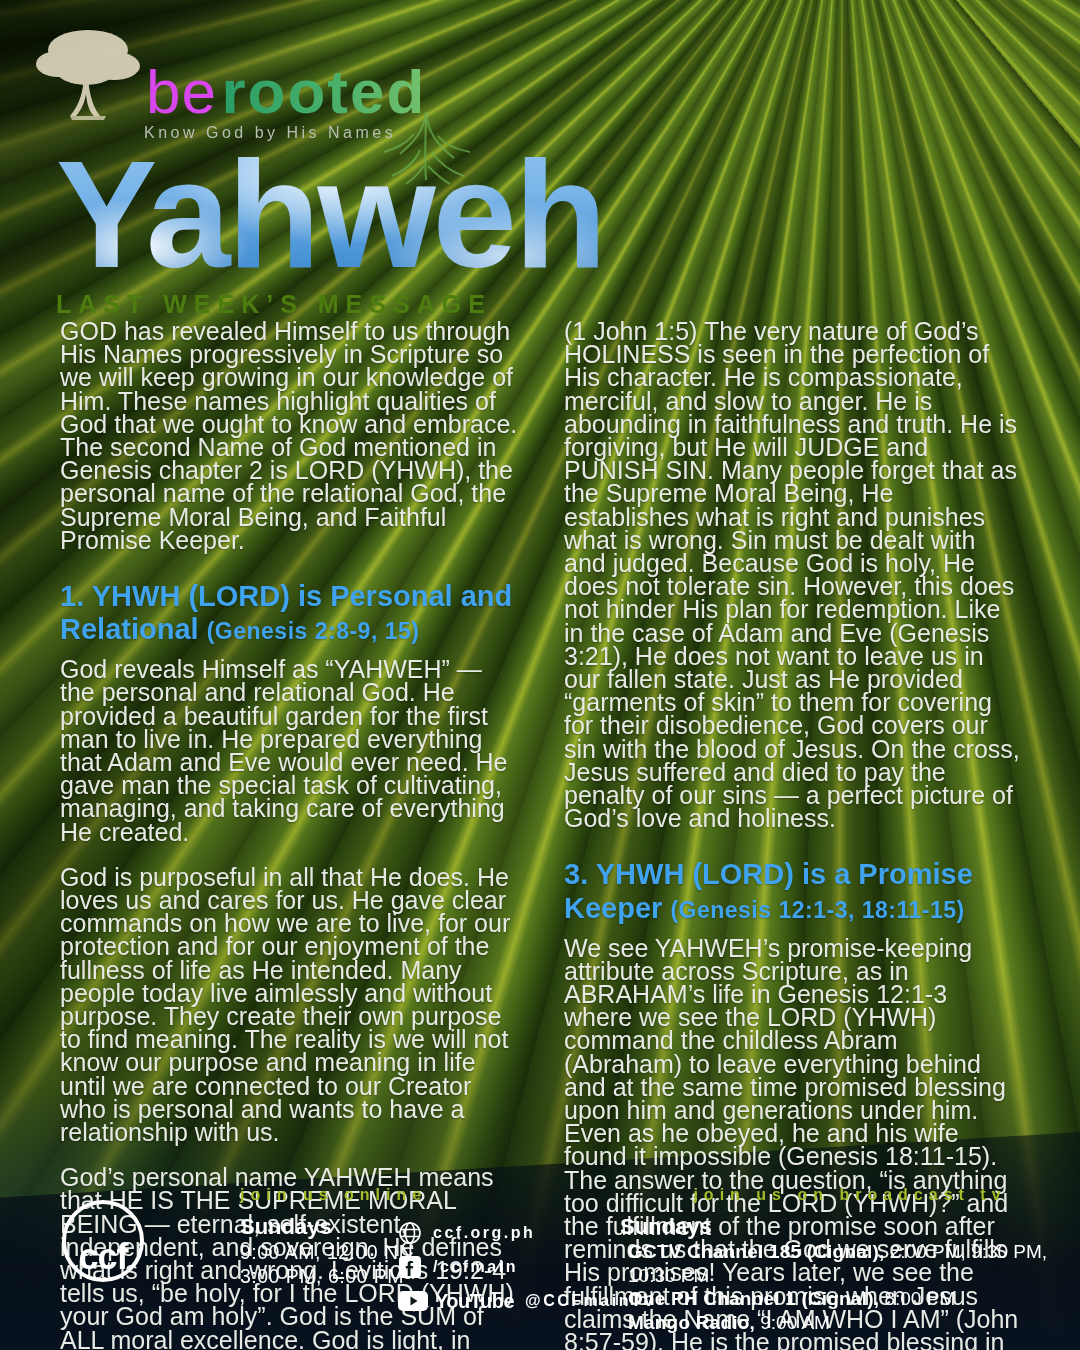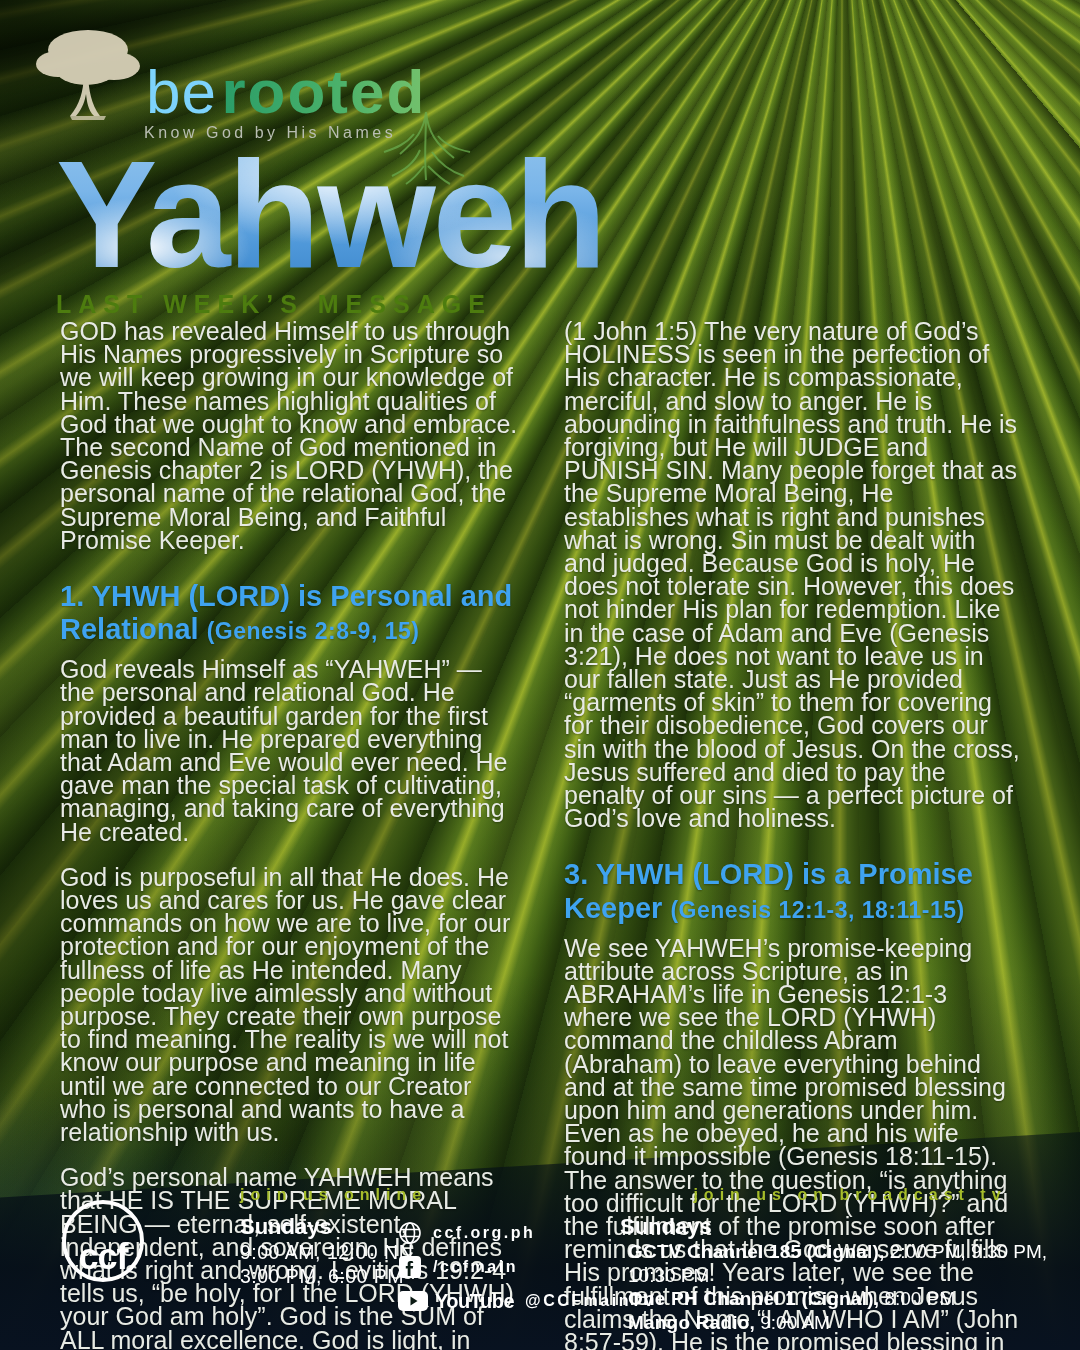--- a/index.html
+++ b/index.html
@@ -33,21 +33,21 @@
     clip-path:polygon(0 30%, 100% 0, 100% 100%, 0 100%);
   }
   .teal-glow{
     position:absolute;left:0;bottom:0;width:760px;height:430px;
     background:radial-gradient(680px 400px at 2% 100%, rgba(18,62,88,.55), transparent 66%);
   }
   
   .brand{position:absolute;left:28px;top:18px;width:450px;height:150px;}
   .brand .tree{position:absolute;left:2px;top:2px;}
   .brand-line{position:absolute;left:118px;top:38px;white-space:nowrap;}
-  .brand-be{font-size:62px;color:#7dd3fc;letter-spacing:1px;}
+  .brand-be{font-size:62px;color:#d946ef;letter-spacing:1px;}
   .brand-rooted{
     font-size:62px;font-weight:bold;letter-spacing:2px;
     background:linear-gradient(90deg,#2a9d68,#49b06a 55%,#74c16c);
     -webkit-background-clip:text;background-clip:text;color:transparent;
   }
   .brand-tag{position:absolute;left:116px;top:106px;font-size:16px;letter-spacing:3.5px;color:#b9beb3;}
   .brand .roots{position:absolute;left:338px;top:92px;opacity:.9;}
   
   .title-wrap{position:absolute;left:56px;top:138px;}
   .main-title{

